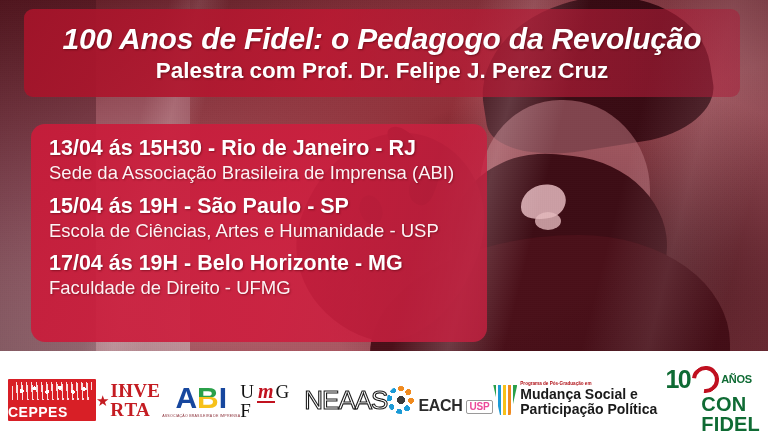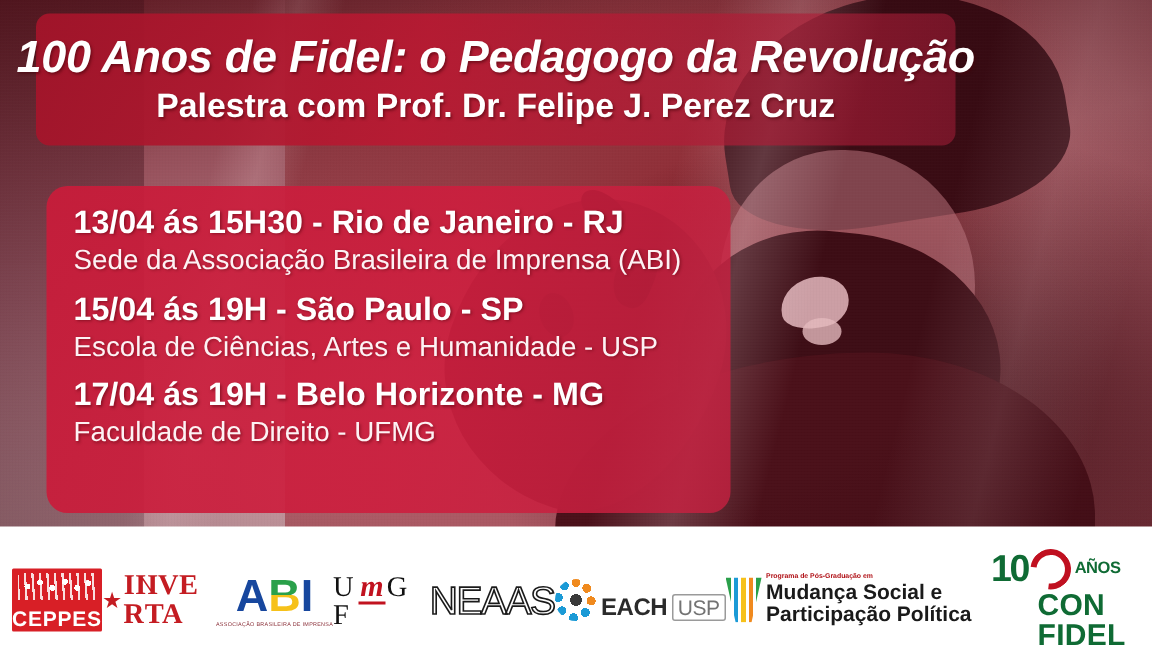--- a/index.html
+++ b/index.html
@@ -89,21 +89,21 @@
       repeating-linear-gradient(0deg,rgba(255,255,255,.05) 0 1px,rgba(0,0,0,0) 1px 2px),
       repeating-linear-gradient(90deg,rgba(0,0,0,.05) 0 1px,rgba(0,0,0,0) 1px 2px);
   }
   .vignette{
     position:absolute;inset:0;
     background:radial-gradient(ellipse 85% 80% at 45% 45%,rgba(0,0,0,0) 45%,rgba(40,5,12,.45) 100%);
   }
 
   
   .title-panel{
-    position:absolute;left:24px;top:9px;width:613px;height:88px;
+    position:absolute;left:24px;top:9px;width:716px;height:88px;
     background:linear-gradient(100deg,rgba(165,20,42,.93) 0%,rgba(186,25,50,.90) 42%,rgba(176,28,54,.72) 72%,rgba(170,30,58,.52) 100%);
     border-radius:9px;
     display:flex;flex-direction:column;align-items:center;justify-content:center;
   }
   .title-main{
     color:#fff;font-style:italic;font-weight:bold;font-size:30px;
     letter-spacing:-.2px;white-space:nowrap;
     text-shadow:1px 1px 2px rgba(70,0,10,.55);
     line-height:1.05;
   }
@@ -141,21 +141,21 @@
   }
   .logos{
     position:absolute;left:0;top:19px;width:768px;height:60px;
     display:flex;align-items:center;justify-content:space-between;
     padding:0 8px;box-sizing:border-box;
   }
   .logo{display:flex;align-items:center;justify-content:center;}
 
   
   .ceppes{
-    width:60px;height:42px;background:#d81f26;border-radius:1px;
+    width:88px;height:42px;background:#d81f26;border-radius:1px;
     display:flex;flex-direction:column;justify-content:flex-end;
     padding-bottom:2px;box-sizing:border-box;position:relative;overflow:hidden;
   }
   .ceppes-art{
     position:absolute;top:3px;left:4px;right:4px;height:18px;
     background-image:
       radial-gradient(circle at 12% 50%,#fff 0 2px,transparent 2px),
       radial-gradient(circle at 28% 35%,#fff 0 2px,transparent 2px),
       radial-gradient(circle at 44% 55%,#fff 0 2px,transparent 2px),
       radial-gradient(circle at 60% 32%,#fff 0 2px,transparent 2px),
@@ -209,21 +209,21 @@
       radial-gradient(circle at 86% 52%,#f08a1e 0 3px,transparent 3px),
       radial-gradient(circle at 72% 80%,#1b9ad6 0 3px,transparent 3px),
       radial-gradient(circle at 44% 92%,#1b9ad6 0 3px,transparent 3px),
       radial-gradient(circle at 16% 76%,#1b9ad6 0 3px,transparent 3px),
       radial-gradient(circle at 8%  44%,#1b9ad6 0 3px,transparent 3px),
       radial-gradient(circle at 22% 16%,#1b9ad6 0 3px,transparent 3px),
       radial-gradient(circle at 50% 50%,#3a3a3a 0 4px,transparent 4px);
   }
   .each-txt{color:#2b2b2b;font-weight:bold;font-size:16px;letter-spacing:-.3px;line-height:1;}
   .each-usp{
-    color:#737373;font-weight:normal;font-size:14px;letter-spacing:-.3px;
+    color:#ec4899;font-weight:bold;font-size:10px;letter-spacing:-.3px;
     border:1.4px solid #9a9a9a;border-radius:2px;padding:1px 3px;line-height:1;
   }
 
   
   .ppg{display:flex;align-items:center;gap:3px;}
   .ppg-mark{
     width:24px;height:30px;
     background:
       linear-gradient(90deg,#2aa04a 0 3px,transparent 3px 5px,#1b9ad6 5px 8px,transparent 8px 10px,
                      #f6c11a 10px 13px,transparent 13px 15px,#f08a1e 15px 18px,transparent 18px 20px,#2aa04a 20px 23px);

